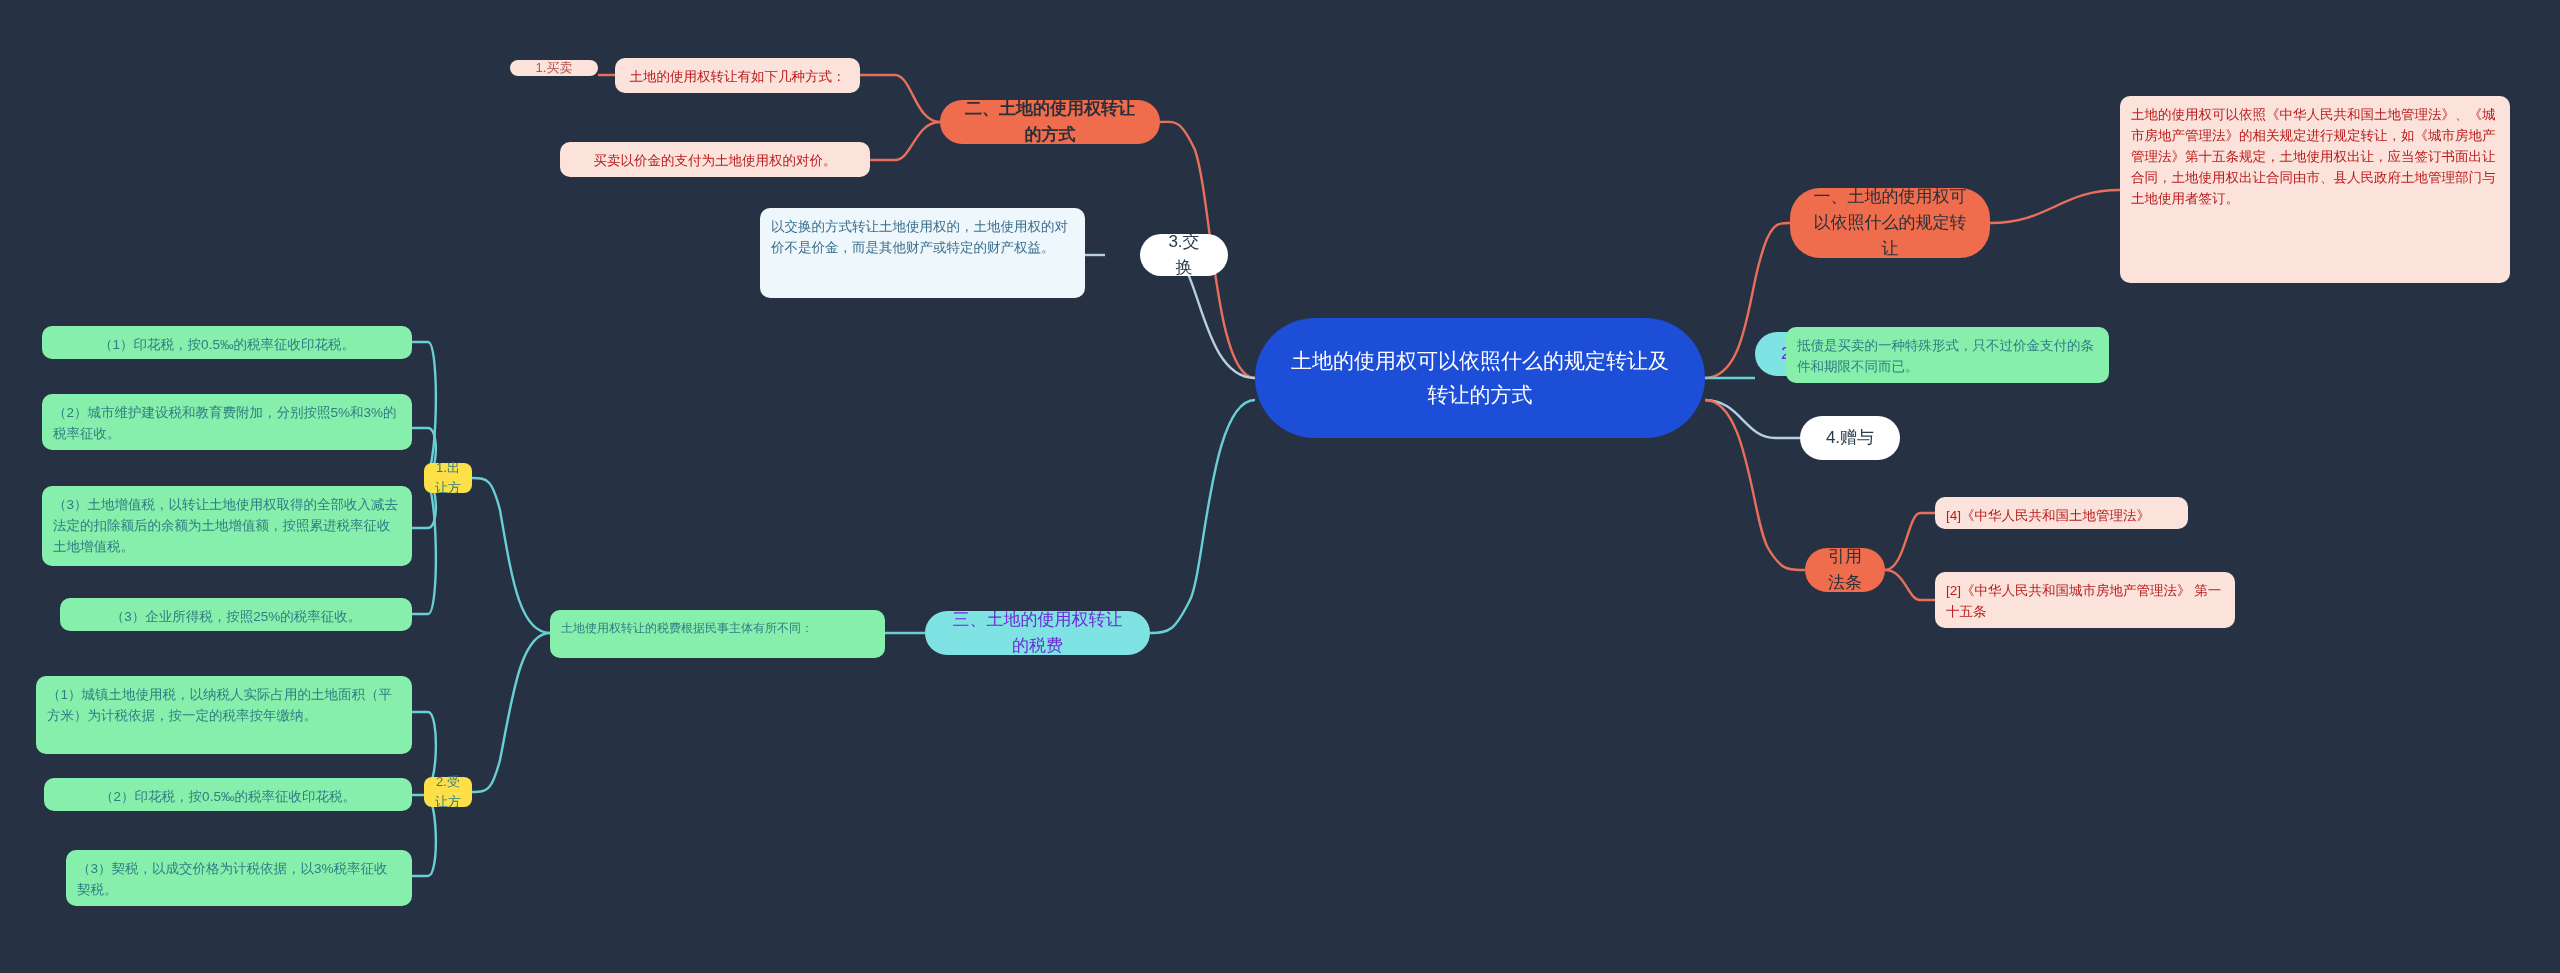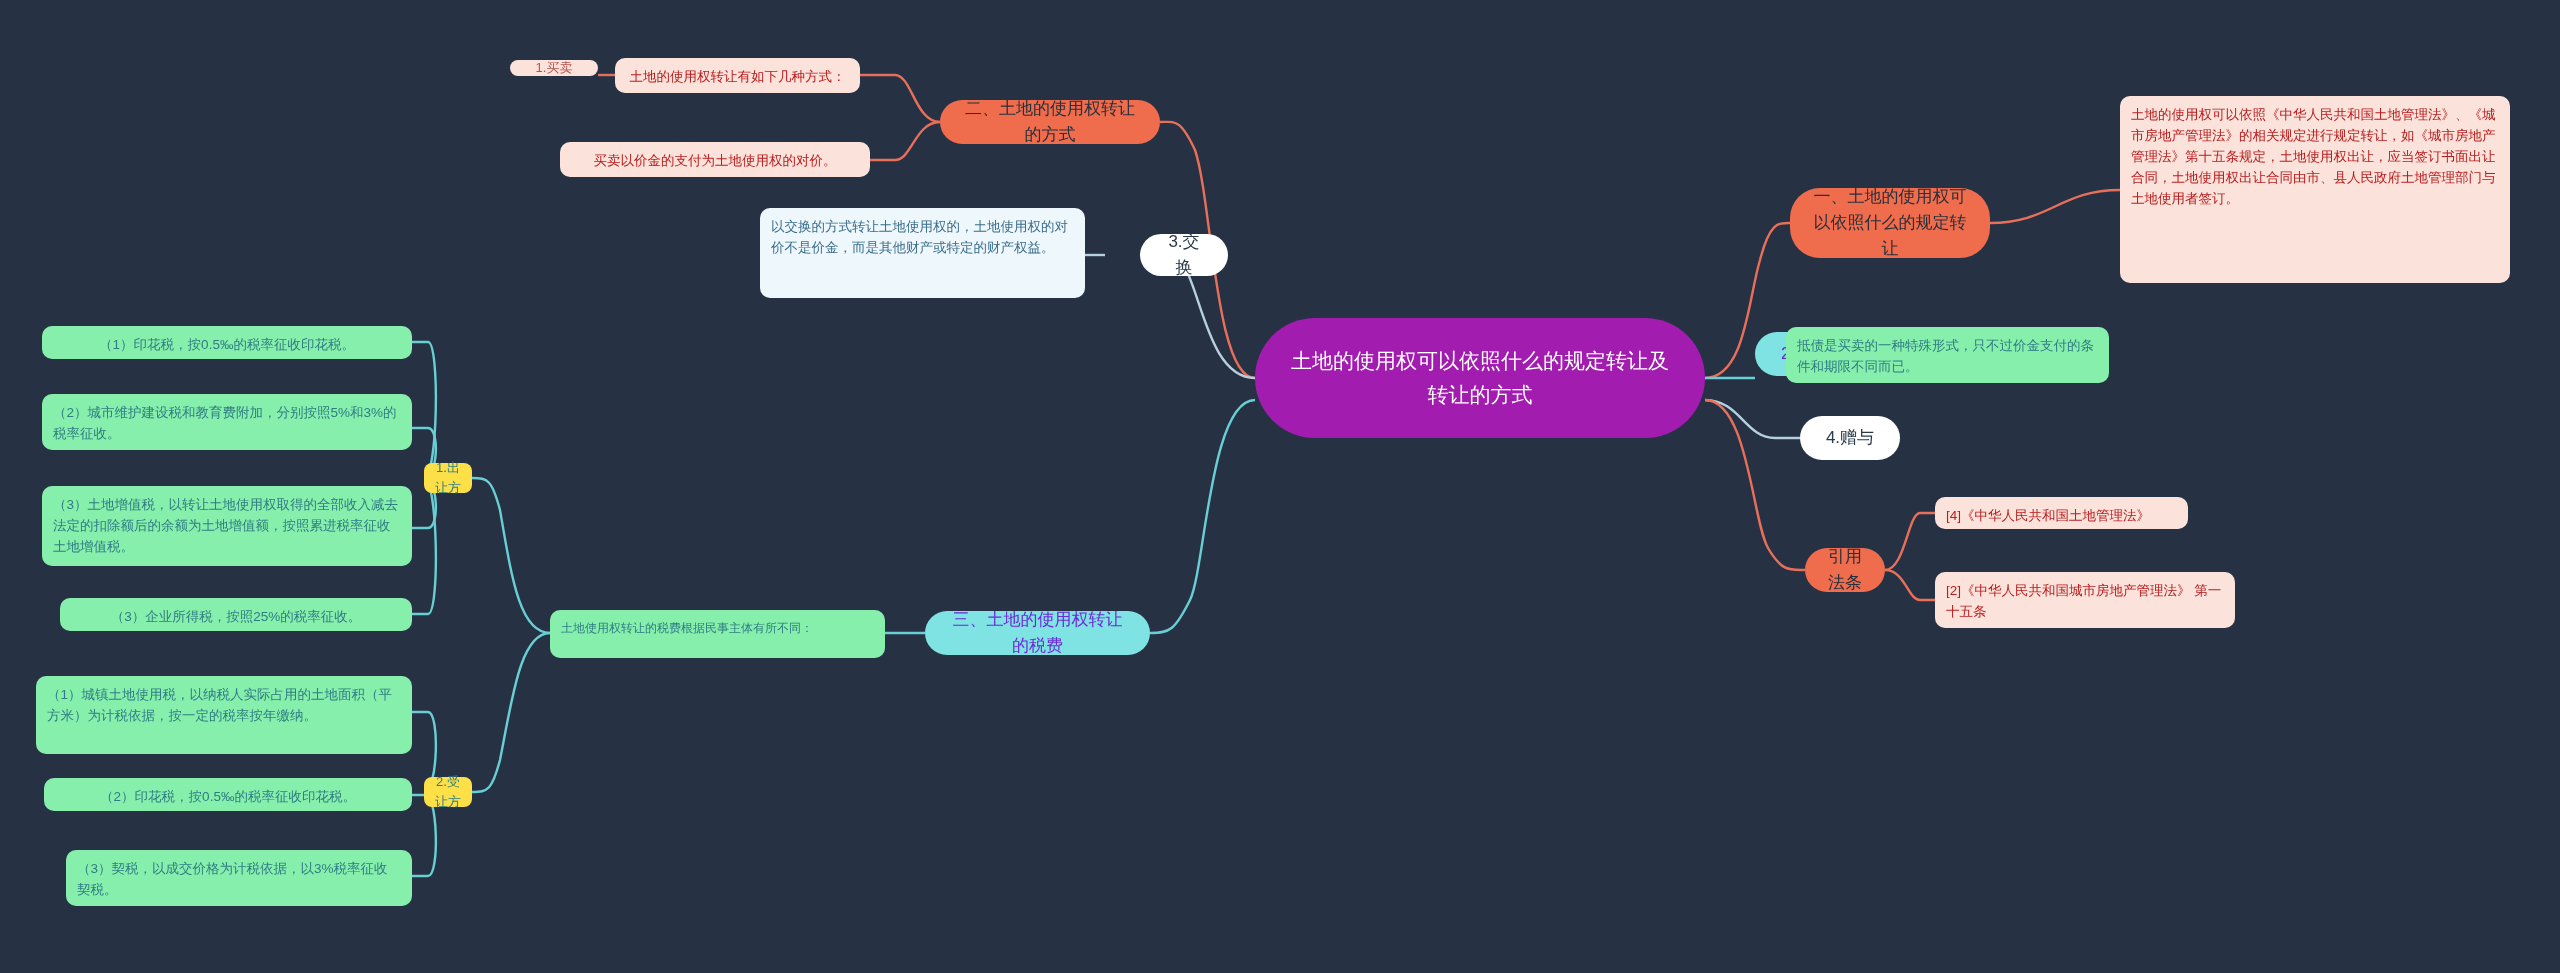--- a/index.html
+++ b/index.html
@@ -7,21 +7,21 @@
     width:2560px;height:973px;position:relative;overflow:hidden;
     font-family:"Liberation Sans","DejaVu Sans",sans-serif;
     background:#263244;
   }
   #canvas{position:absolute;inset:0;width:2560px;height:973px;}
   svg.links{position:absolute;left:0;top:0;width:2560px;height:973px;pointer-events:none;}
   .node{position:absolute;box-sizing:border-box;}
 
   
   .root{
-    background:#a21caf;color:#ffffff;border-radius:64px;
+    background:#1d4ed8;color:#ffffff;border-radius:64px;
     display:flex;align-items:center;justify-content:center;text-align:center;
     font-size:21px;line-height:34px;padding:14px 26px;
   }
 
   
   .cap{
     border-radius:30px;display:flex;align-items:center;justify-content:center;
     text-align:center;padding:8px 20px;font-size:17px;line-height:26px;
   }
   .cap.orange{background:#ef6c4d;color:#2a2f3a;}
@@ -103,21 +103,21 @@
     <span>土地的使用权可以依照什么的规定转让及转让的方式</span>
   </div>
 
   <div class="node cap orange" style="left:1790px;top:188px;width:200px;height:70px;">
     <span>一、土地的使用权可以依照什么的规定转让</span>
   </div>
   <div class="node box pink" style="left:2120px;top:96px;width:390px;height:187px;">
     <span>土地的使用权可以依照《中华人民共和国土地管理法》、《城市房地产管理法》的相关规定进行规定转让，如《城市房地产管理法》第十五条规定，土地使用权出让，应当签订书面出让合同，土地使用权出让合同由市、县人民政府土地管理部门与土地使用者签订。</span>
   </div>
 
-  <div class="node cap orange" style="left:940px;top:100px;width:220px;height:44px;">
+  <div class="node cap orange" style="left:940px;top:100px;width:220px;height:44px;font-weight:bold;">
     <span>二、土地的使用权转让的方式</span>
   </div>
 
   <div class="node tag pinkbox" style="left:510px;top:60px;width:88px;height:16px;">
     <span>1.买卖</span>
   </div>
 
   <div class="node box pink ctr" style="left:615px;top:58px;width:245px;height:35px;">
     <span>土地的使用权转让有如下几种方式：</span>
   </div>

